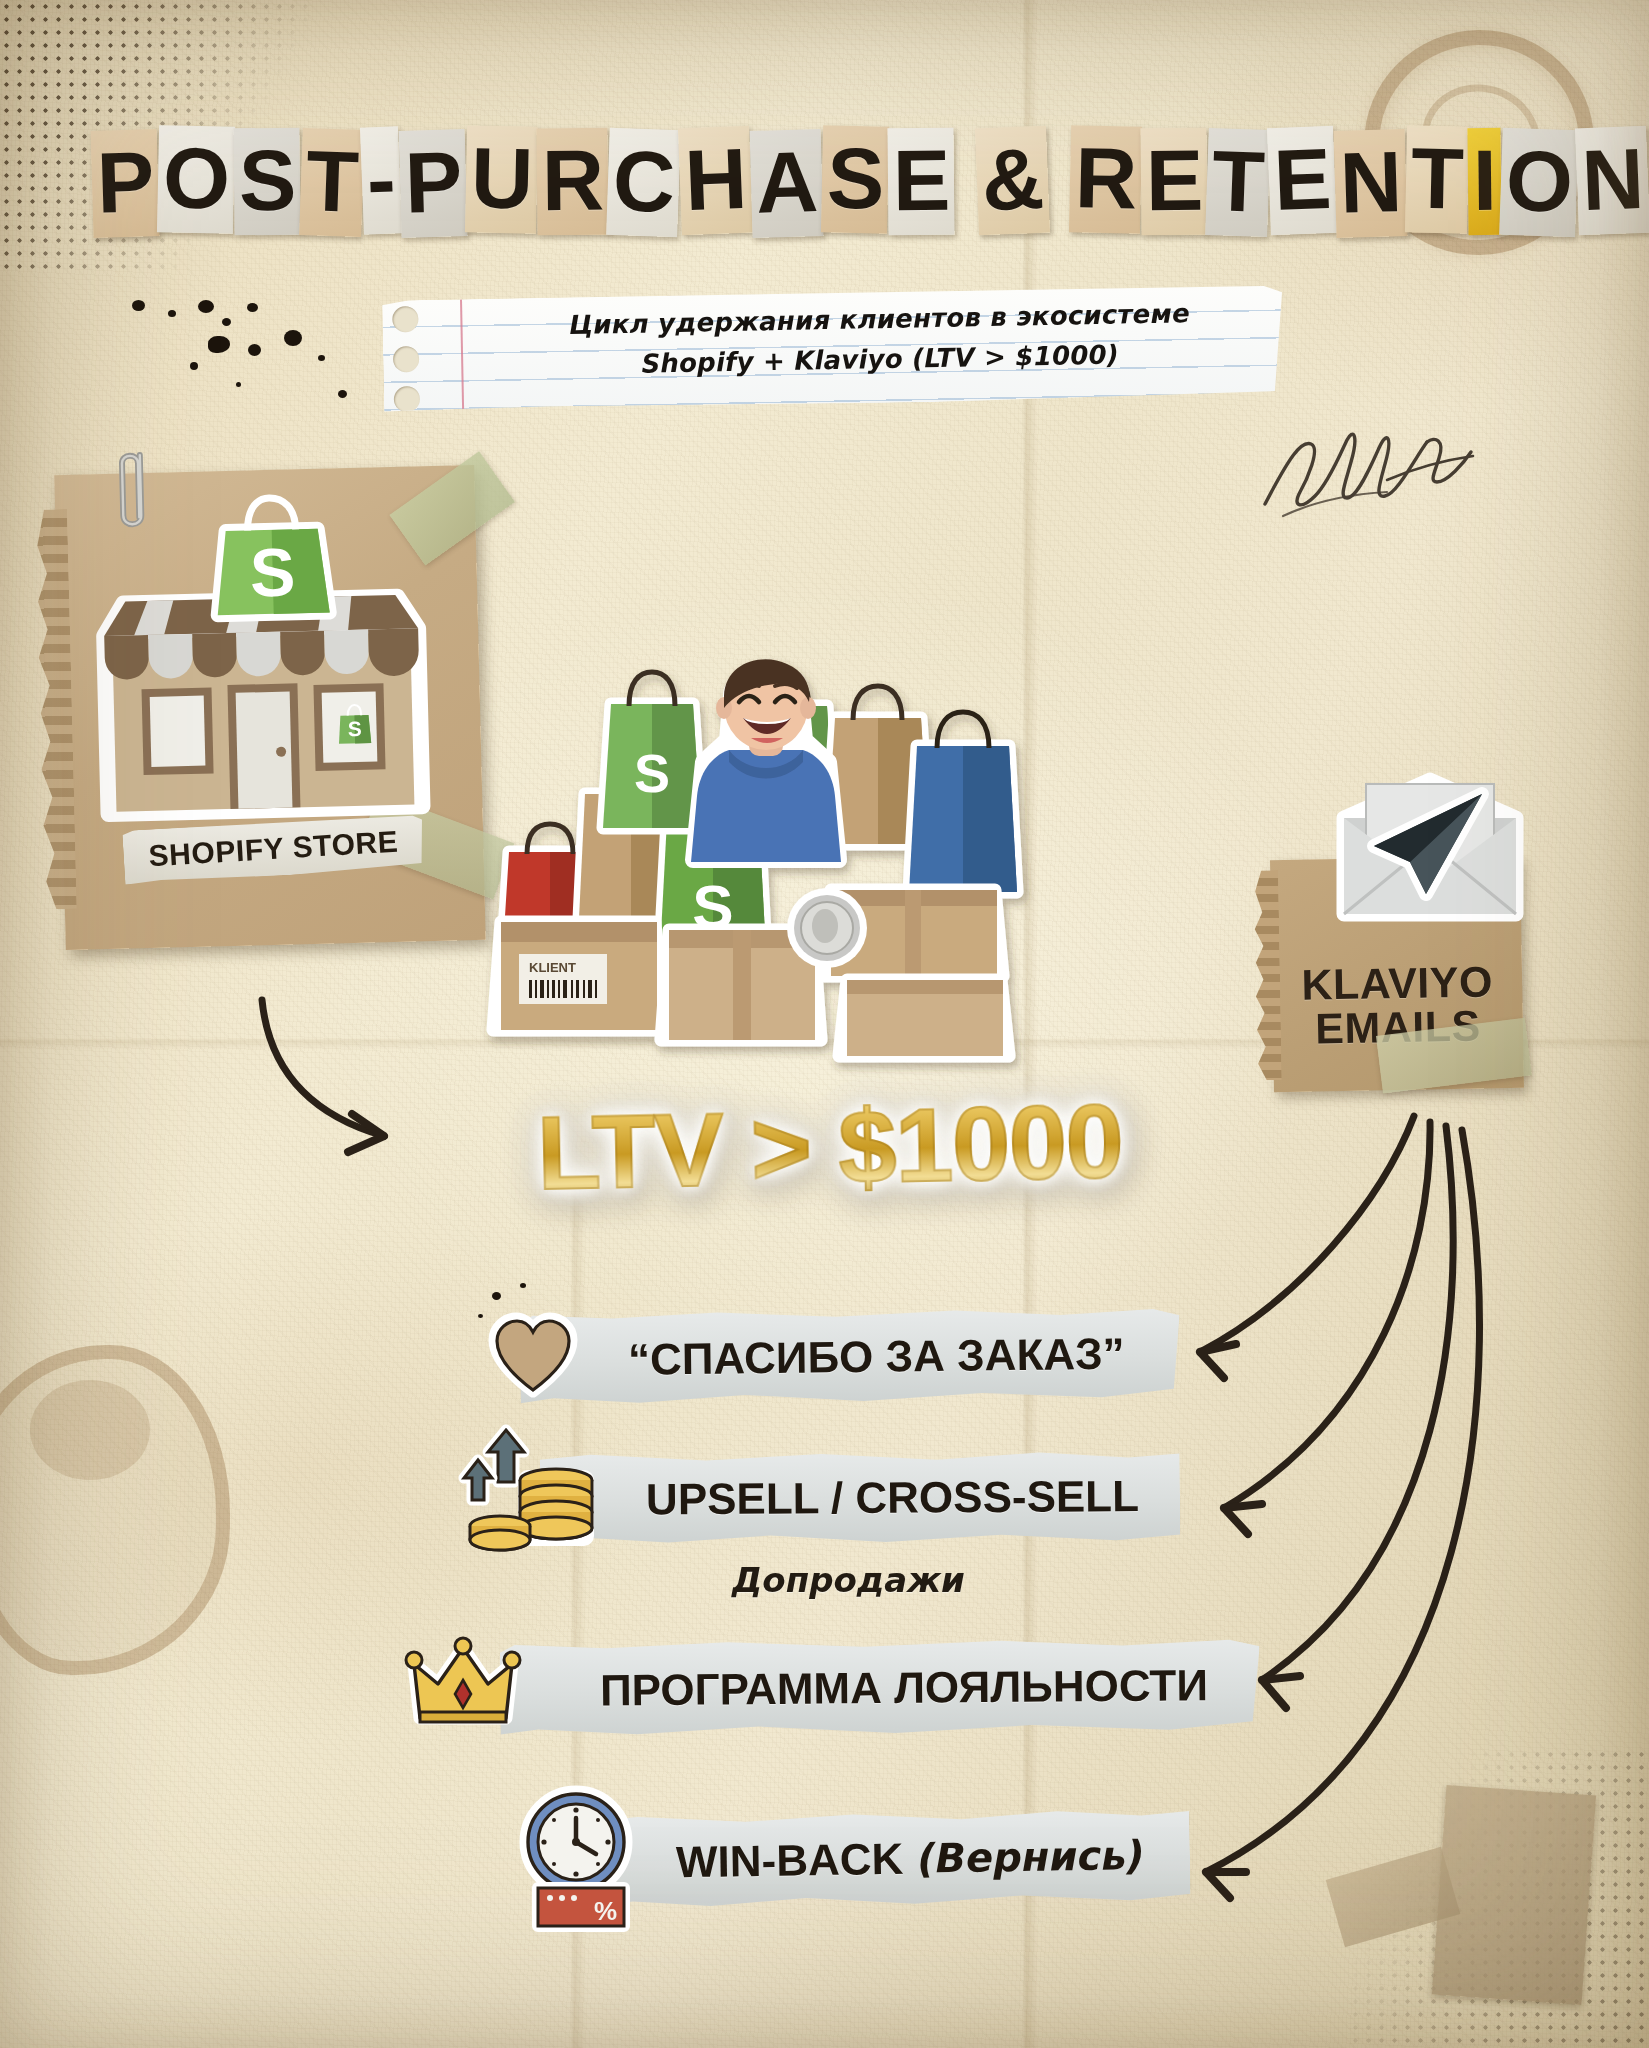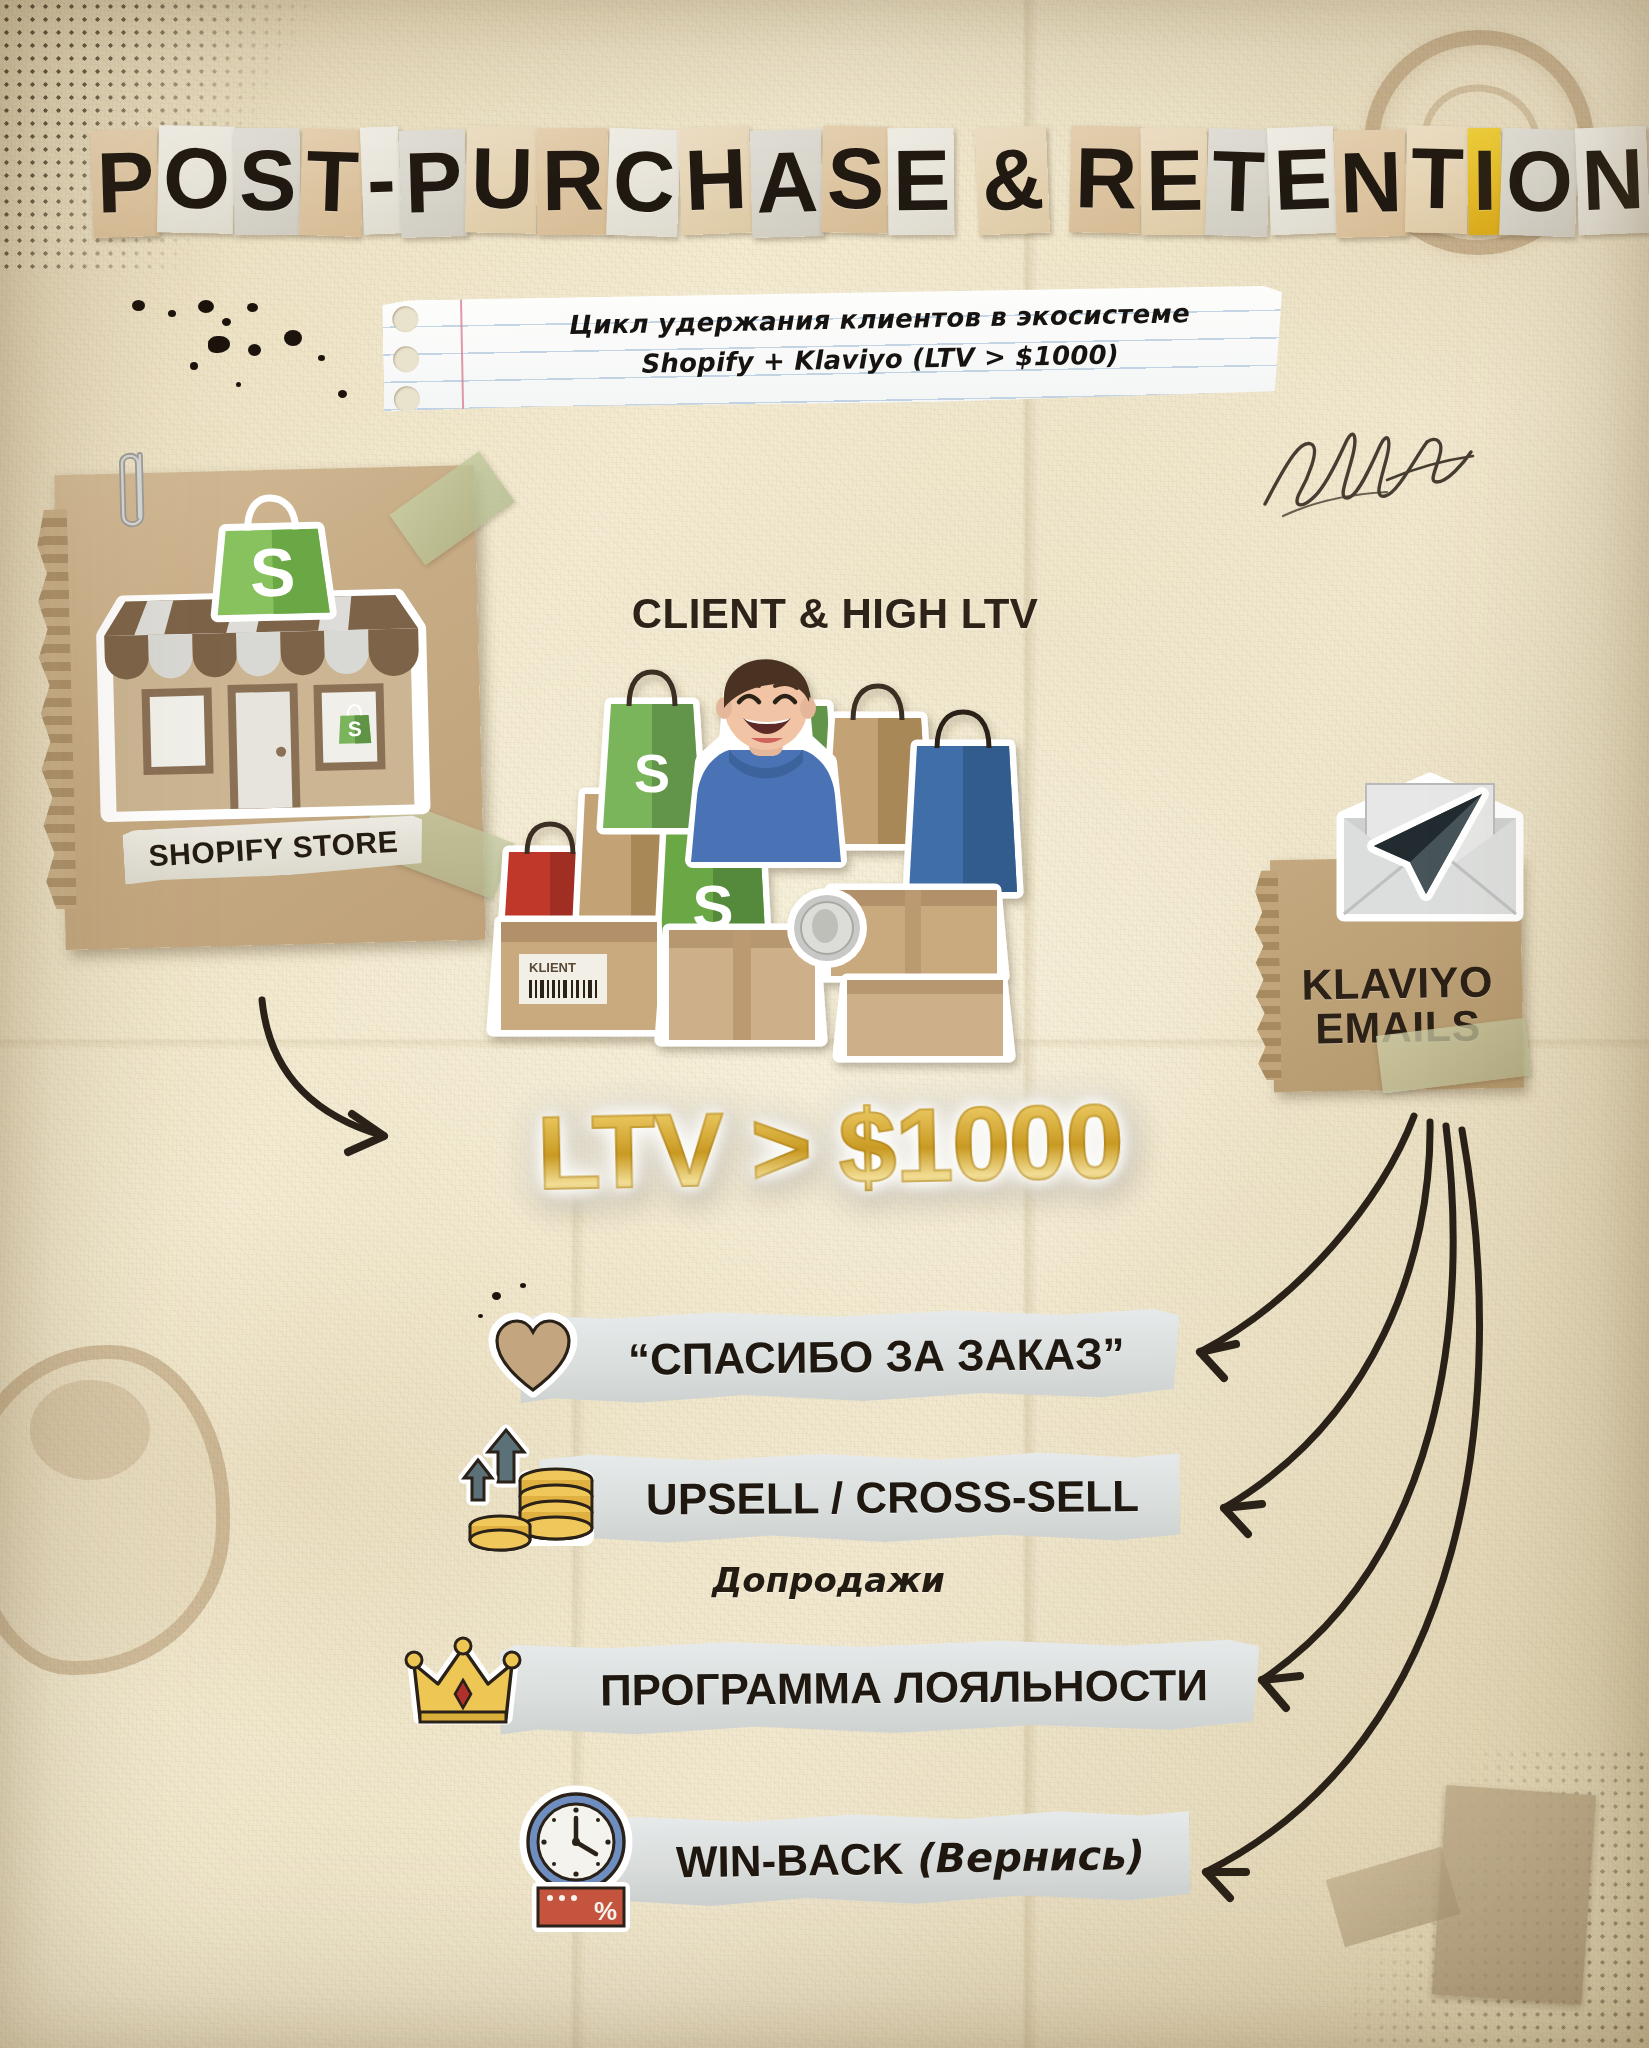--- a/index.html
+++ b/index.html
@@ -430,21 +430,20 @@
         <path d="M44 38 C44 14 56 6 66 6 C80 6 92 16 92 38" fill="none" stroke="#ffffff" stroke-width="7"></path>
         <text x="68" y="104" font-family="Liberation Sans, sans-serif" font-size="68" font-weight="bold" fill="#ffffff" text-anchor="middle">S</text>
       </svg>
     </div>
 
     <div id="shopify-label">
       <span>SHOPIFY STORE</span>
     </div>
   </div>
 
-  <div id="client-heading">CLIENT &amp; HIGH LTV</div>
 
   <div id="hero">
     <svg width="680" height="450" viewBox="0 0 680 450">
       <defs>
         <filter id="sticker" x="-20%" y="-20%" width="140%" height="140%">
           <feDropShadow dx="3" dy="5" stdDeviation="4" flood-color="#463a28" flood-opacity="0.35"></feDropShadow>
         </filter>
       </defs>
 
       <g filter="url(#sticker)">
@@ -680,21 +679,21 @@
         </g>
         <g stroke="#2a2118" stroke-width="3">
           <ellipse cx="38" cy="104" rx="30" ry="10" fill="#efc75a"></ellipse>
           <path d="M8 104 v14 a30 10 0 0 0 60 0 v-14" fill="#e0b141"></path>
           <ellipse cx="38" cy="118" rx="30" ry="10" fill="#efc75a"></ellipse>
         </g>
       </g>
     </svg>
   </div>
 
-  <div class="caption-ru" style="left:712px; top:1560px;">Допродажи</div>
+  <div class="caption-ru" style="left:732px; top:1560px;">Допродажи</div>
 
   <div class="strip torn-a" style="left:500px; top:1640px; width:760px; height:96px; transform:rotate(-0.5deg);">
     <span class="label" style="font-size:44px; margin-left:100px;">ПРОГРАММА ЛОЯЛЬНОСТИ</span>
   </div>
   <div class="strip-icon" style="left:408px; top:1636px; width:110px; height:100px;">
     <svg width="110" height="100" viewBox="0 0 110 100">
       <path d="M12 82 L6 28 L30 48 L55 12 L80 48 L104 28 L98 82 Z" fill="#ffffff" stroke="#ffffff" stroke-width="13" stroke-linejoin="round"></path>
       <path d="M12 82 L6 28 L30 48 L55 12 L80 48 L104 28 L98 82 Z" fill="#edc653" stroke="#2a2118" stroke-width="3.4" stroke-linejoin="round"></path>
       <rect x="12" y="76" width="86" height="10" fill="#d9ae3a" stroke="#2a2118" stroke-width="3"></rect>
       <path d="M55 44 L63 58 L55 72 L47 58 Z" fill="#b0312c" stroke="#2a2118" stroke-width="2.6"></path>

